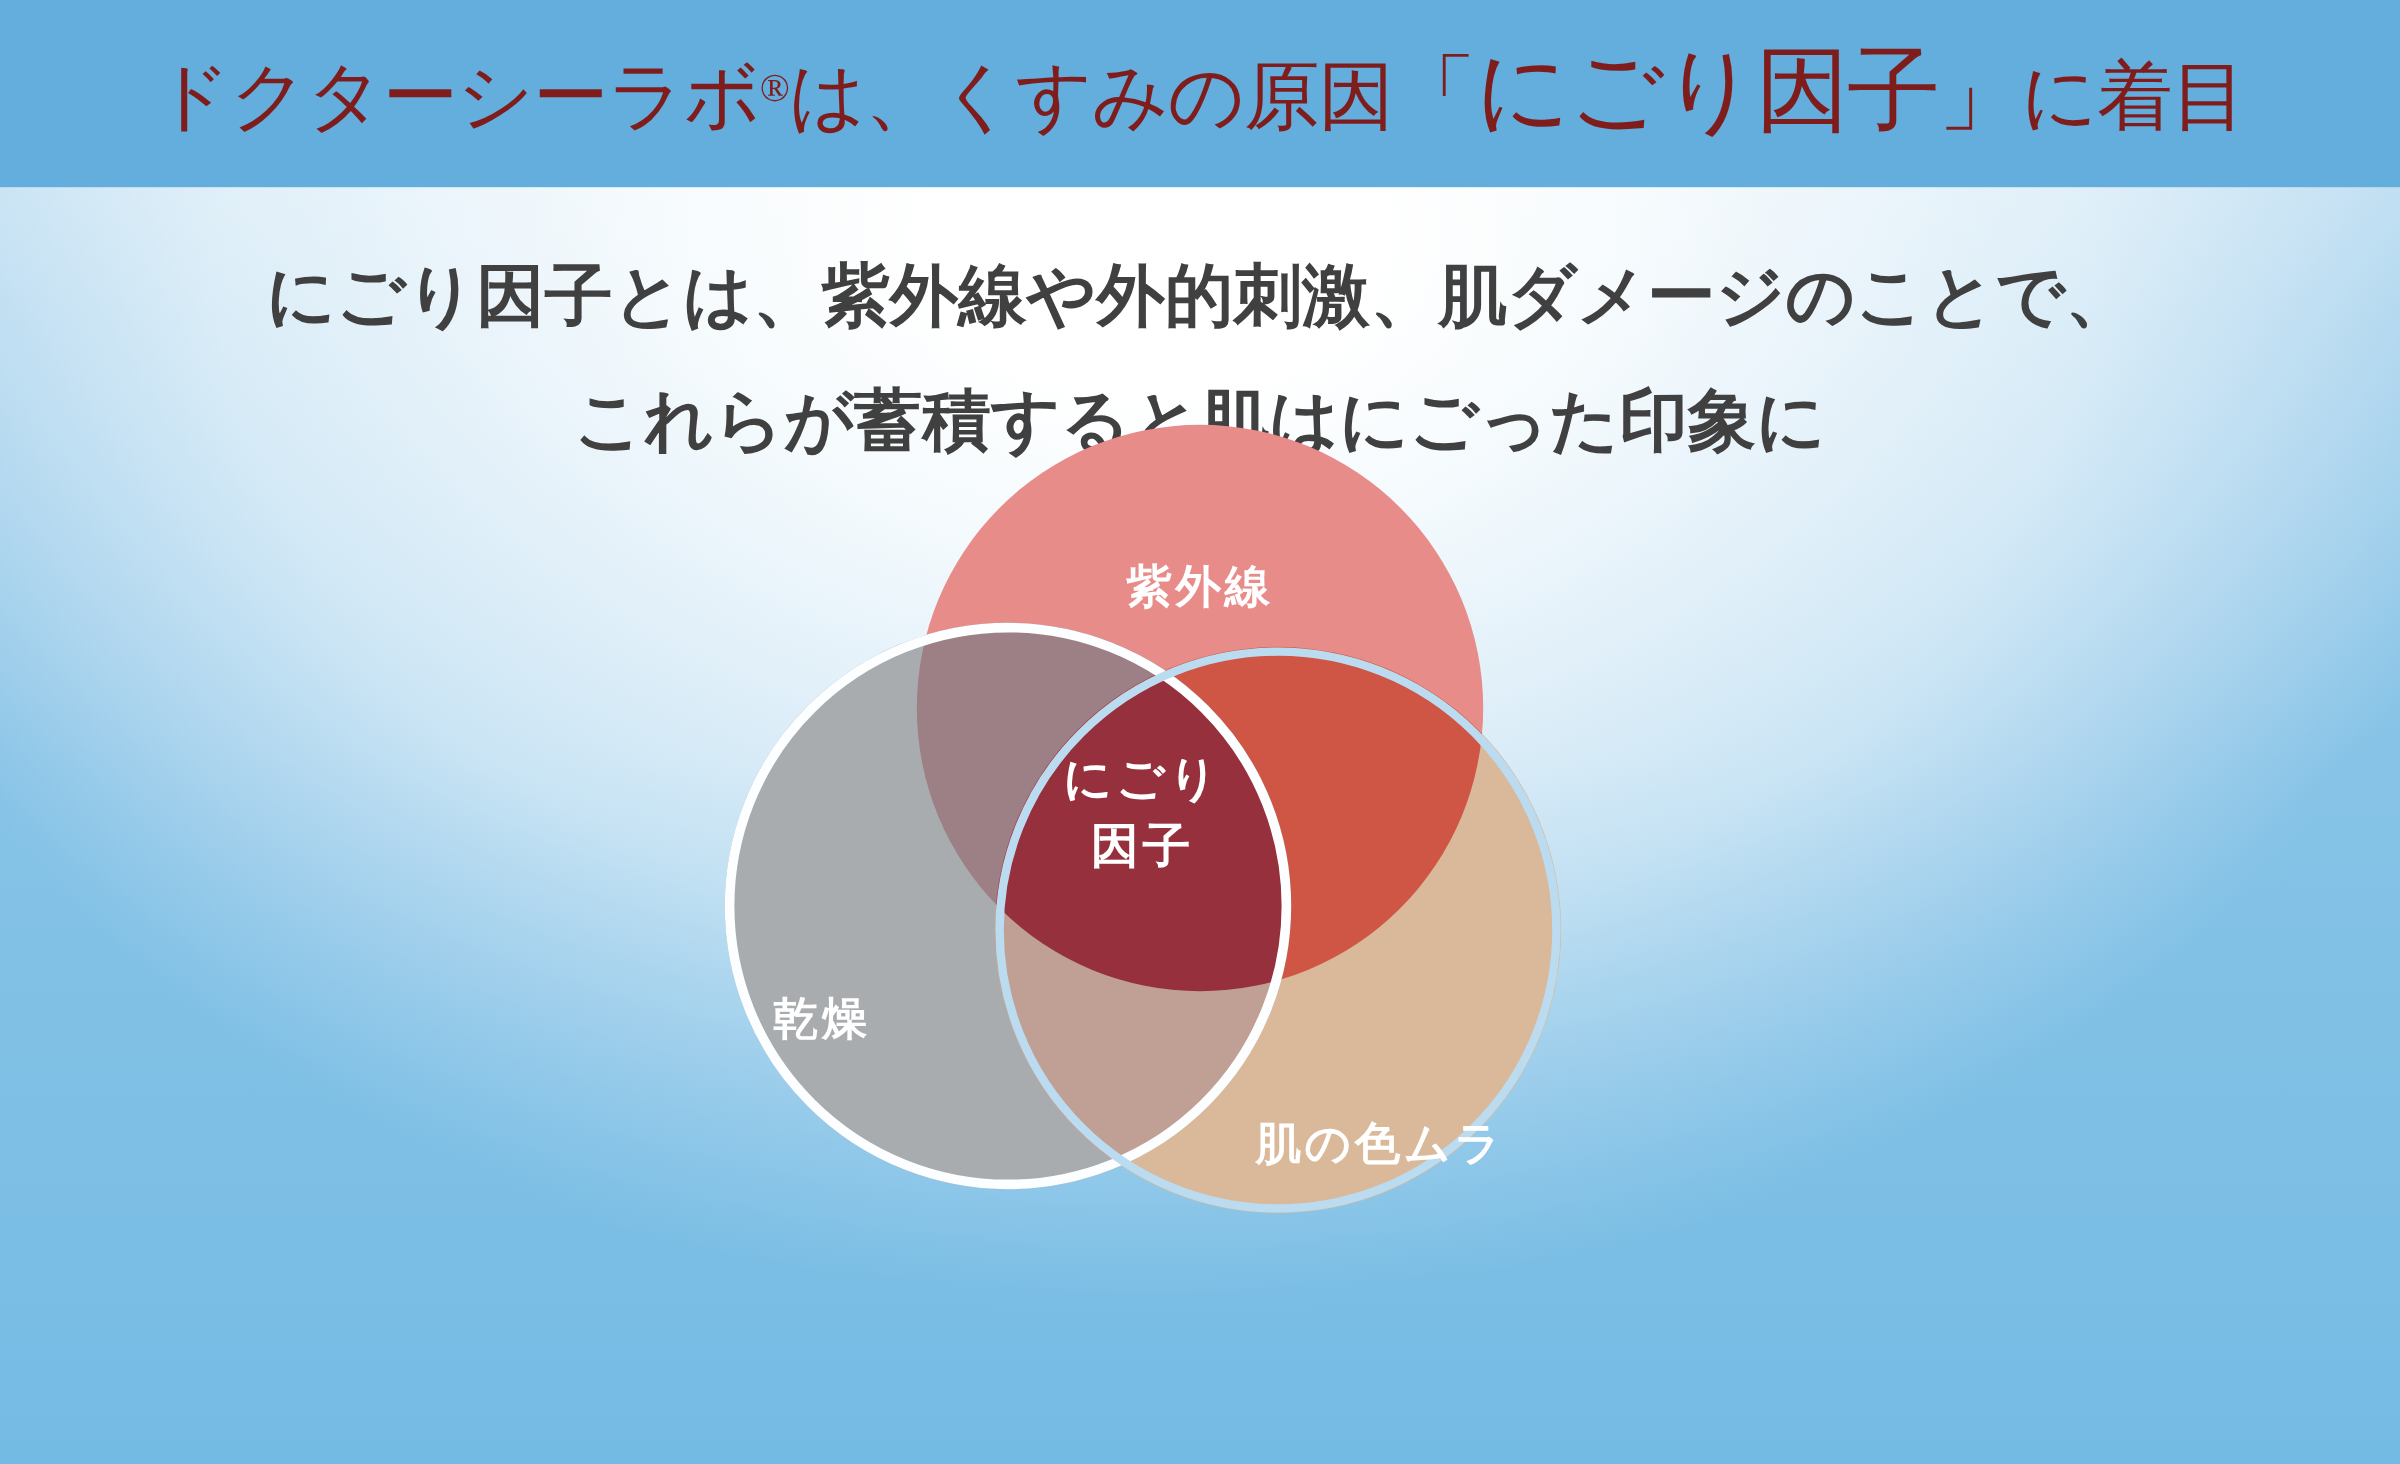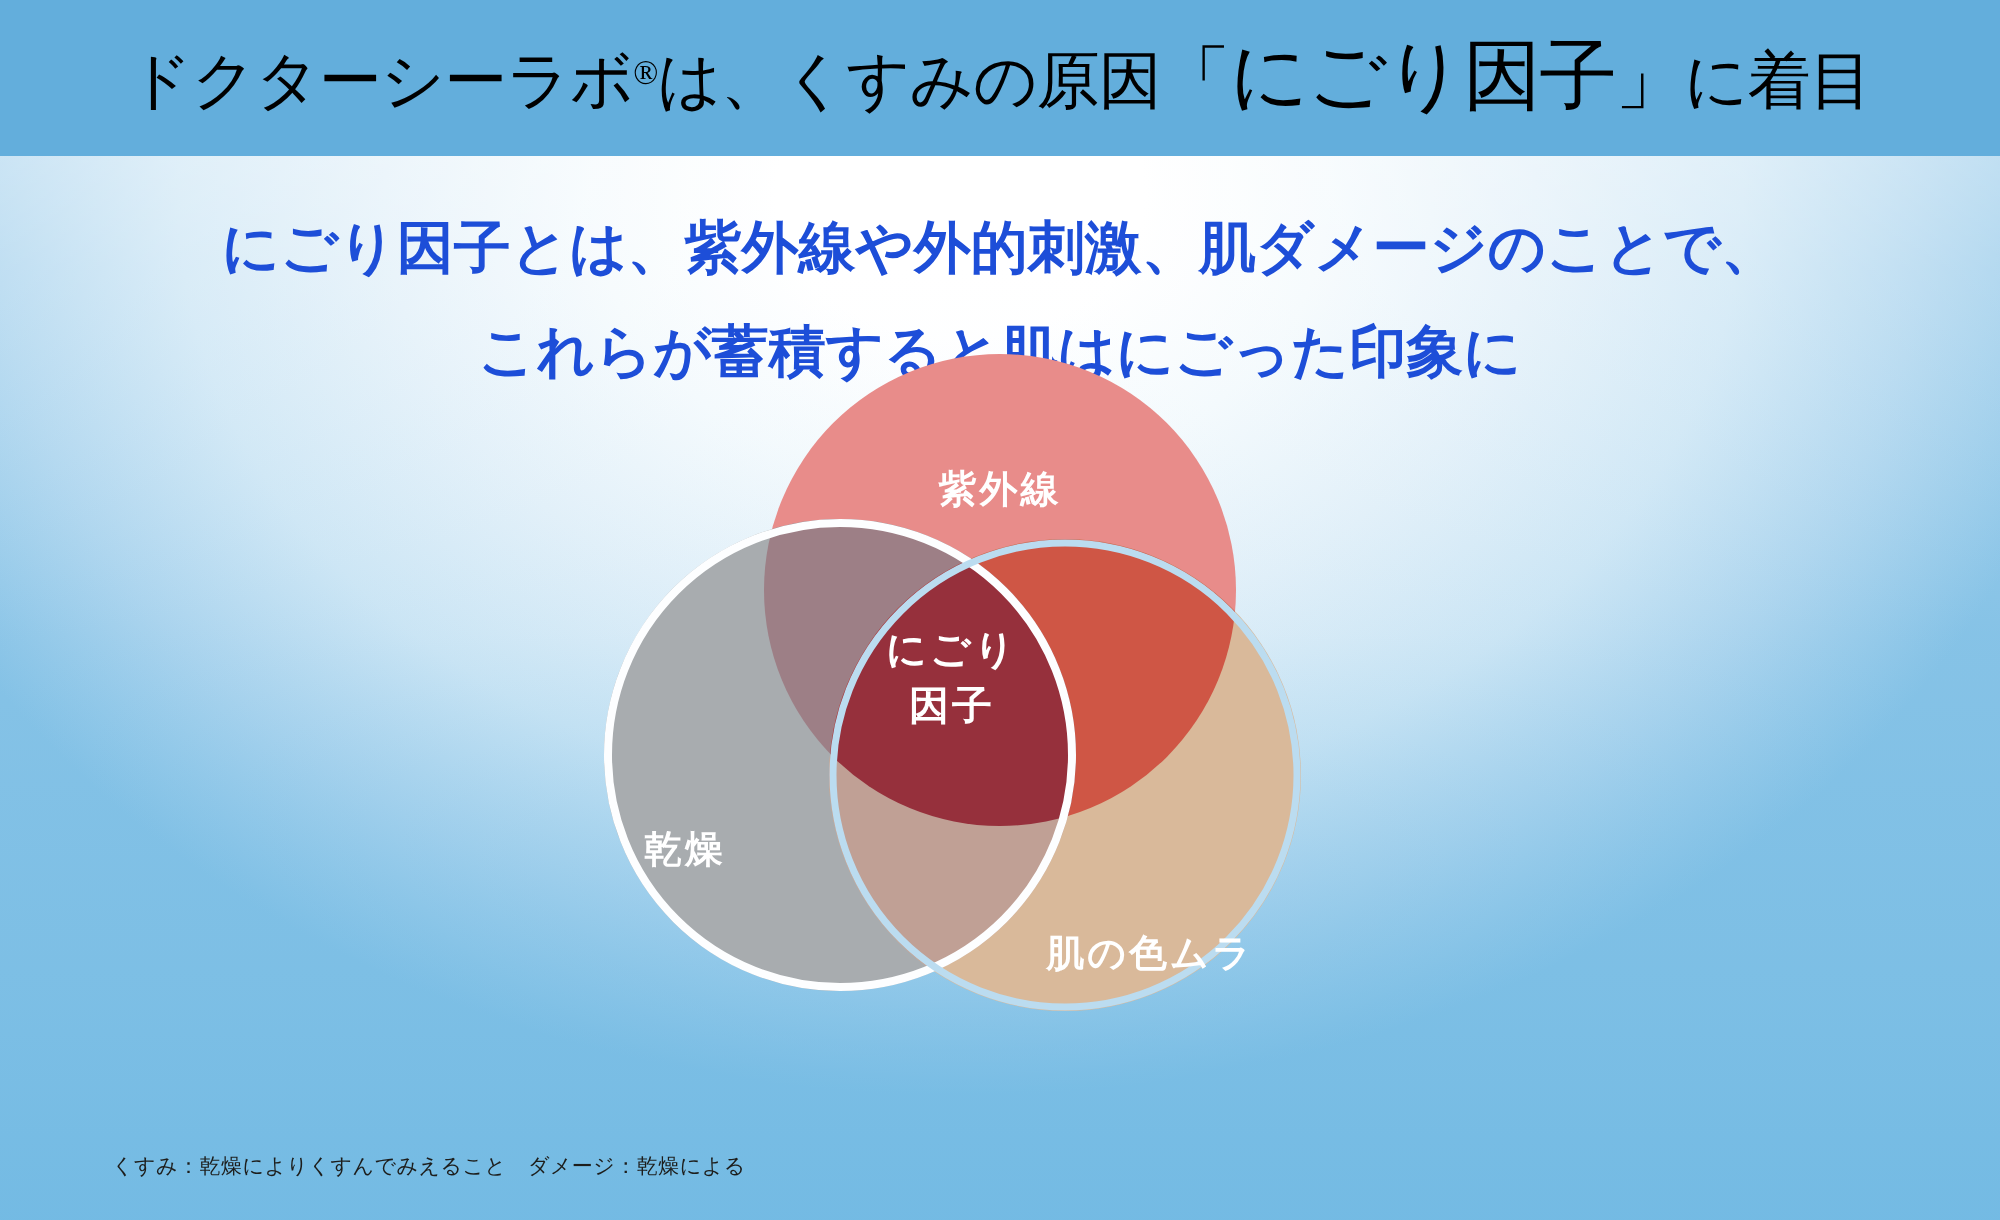--- a/index.html
+++ b/index.html
@@ -56,21 +56,21 @@
     left: 0;
     top: 0;
     width: 2000px;
     height: 156px;
     background: #63AEDC;
     display: flex;
     align-items: center;
     justify-content: center;
   }
   #header-title {
-    color: #000000;
+    color: #7f1d1d;
     font-family: "Liberation Serif", "DejaVu Serif", serif;
     font-size: 63px;
     font-weight: 400;
     letter-spacing: -1px;
     white-space: nowrap;
     line-height: 1;
     padding-bottom: 4px;
   }
   #header-title .reg {
     font-size: 33px;
@@ -84,21 +84,21 @@
     font-size: 70px;
   }
 
   
   #lead {
     position: absolute;
     left: 0;
     top: 196px;
     width: 2000px;
     text-align: center;
-    color: #1d4ed8;
+    color: #404040;
     font-family: "Liberation Serif", "DejaVu Serif", serif;
     font-weight: 700;
     font-size: 57px;
     line-height: 104px;
     letter-spacing: 0px;
   }
   #lead .line { display: block; white-space: nowrap; }
 
   
   #venn {
@@ -206,15 +206,14 @@
 
       <text class="venn-label" x="500" y="112">紫外線</text>
       <text class="venn-label" x="185" y="472">乾燥</text>
       <text class="venn-label" x="650" y="576">肌の色ムラ</text>
 
       <text class="venn-label-center" x="452" y="272">にごり</text>
       <text class="venn-label-center" x="452" y="328">因子</text>
     </svg>
   </div>
 
-  <div id="footnote">くすみ：乾燥によりくすんでみえること　ダメージ：乾燥による</div>
 
 </div>
 
 </body></html>

